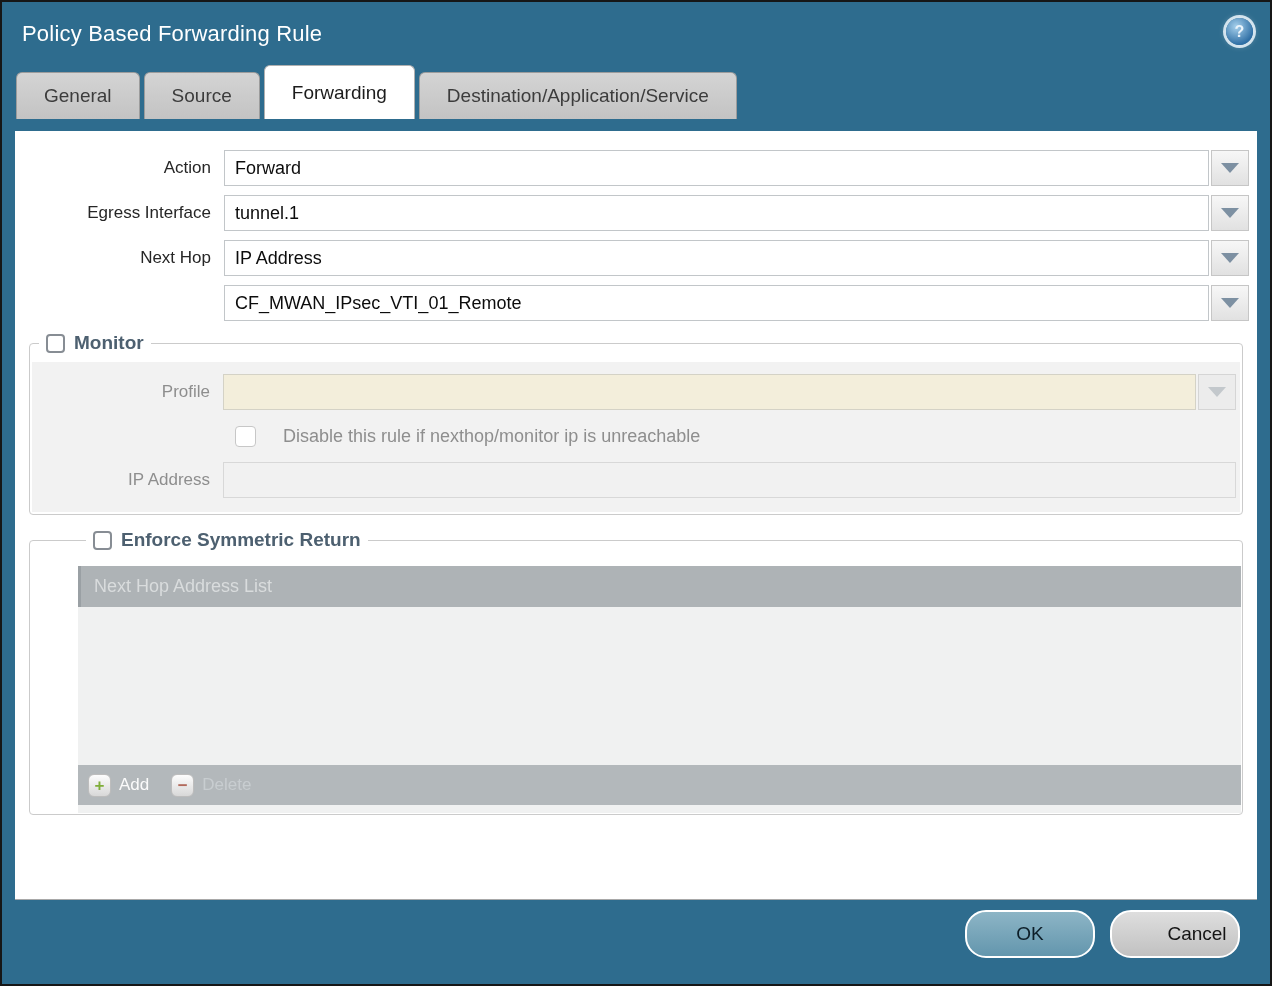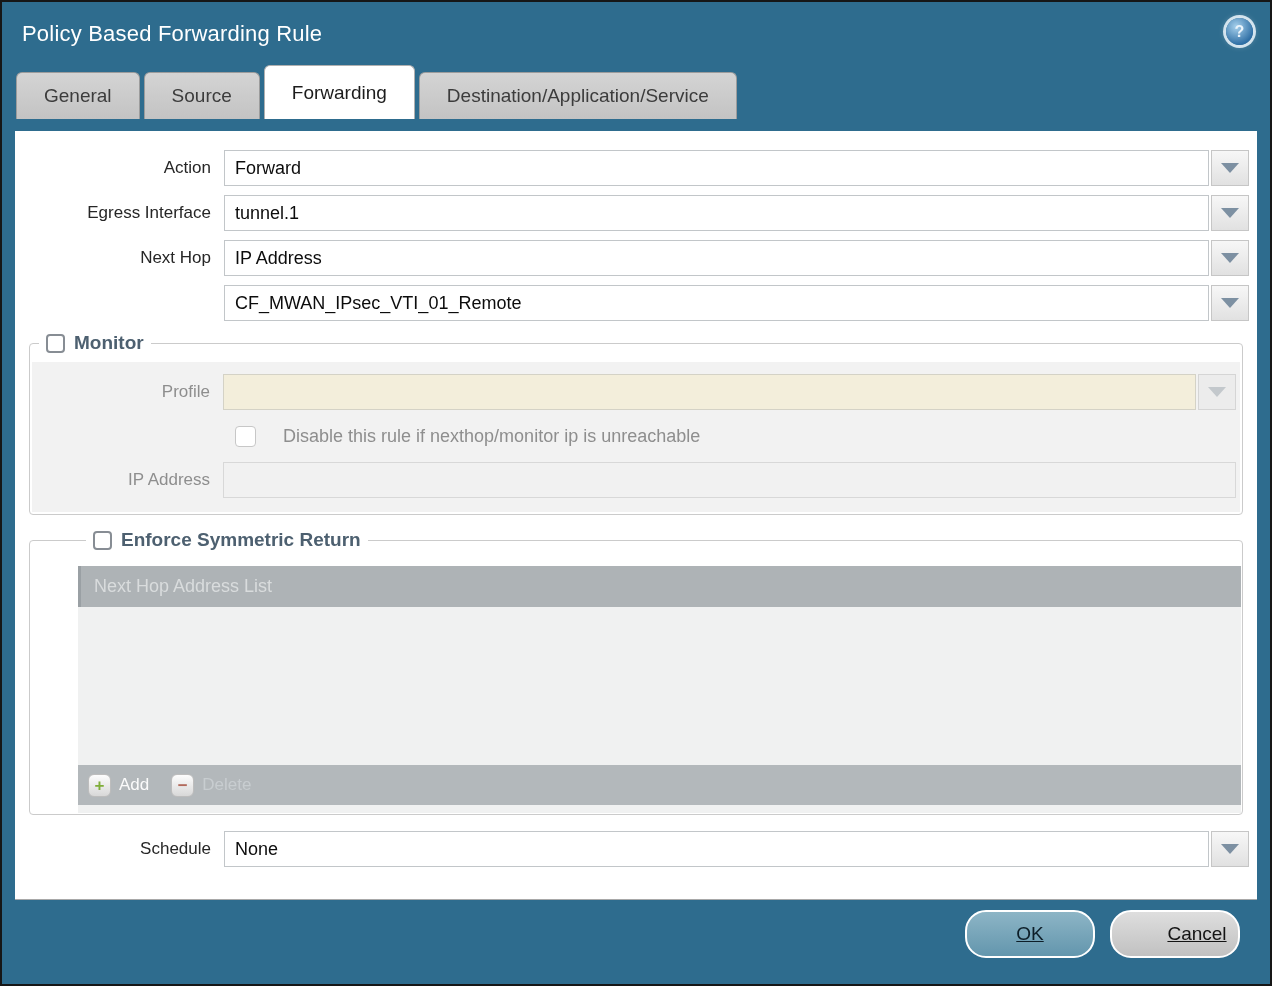--- a/index.html
+++ b/index.html
@@ -76,21 +76,21 @@
   }
   .plus { color:#7fae3a; } .minus { color:#b26a5c; }
   .tool-label { margin-left:8px; font-size:17px; }
   .tool.add .tool-label { color:#fbfbfb; }
   .tool.del { cursor:default; }
   .tool.del .tool-label { color:#c8cdd0; }
   
   .dlg-footer { position:absolute; right:30px; bottom:26px; display:flex; }
   .btn {
     width:130px; height:48px; border:2px solid #ffffff; border-radius:21px;
-    display:flex; align-items:center; justify-content:center; font-size:19px; cursor:pointer;text-decoration:underline;
+    display:flex; align-items:center; justify-content:center; font-size:19px; cursor:pointer;
   }
   .btn-ok { background:linear-gradient(#8db5c6,#6396ad); color:#0d1e28; margin-right:15px; }
   .btn-cancel { background:linear-gradient(#dedede,#c1c1c1); color:#141414;padding-left:44px; }
 </style>
 </head>
 <body>
 
 <div class="screen">
 
   <div class="titlebar">
@@ -202,29 +202,20 @@
           </div>
           <div class="tool del">
             <span class="tool-icon minus">−</span>
             <span class="tool-label">Delete</span>
           </div>
         </div>
         <div class="t-strip"></div>
       </div>
     </fieldset>
 
-    <div class="frow" style="margin-top:16px;">
-      <div class="flabel">Schedule</div>
-      <div class="combo">
-        <div class="fieldbox">None</div>
-        <div class="dd-btn">
-          <span class="dd-arrow"></span>
-        </div>
-      </div>
-    </div>
 
   </div>
 
   <div class="dlg-footer">
     <div class="btn btn-ok">OK</div>
     <div class="btn btn-cancel">Cancel</div>
   </div>
 
 </div>
 

